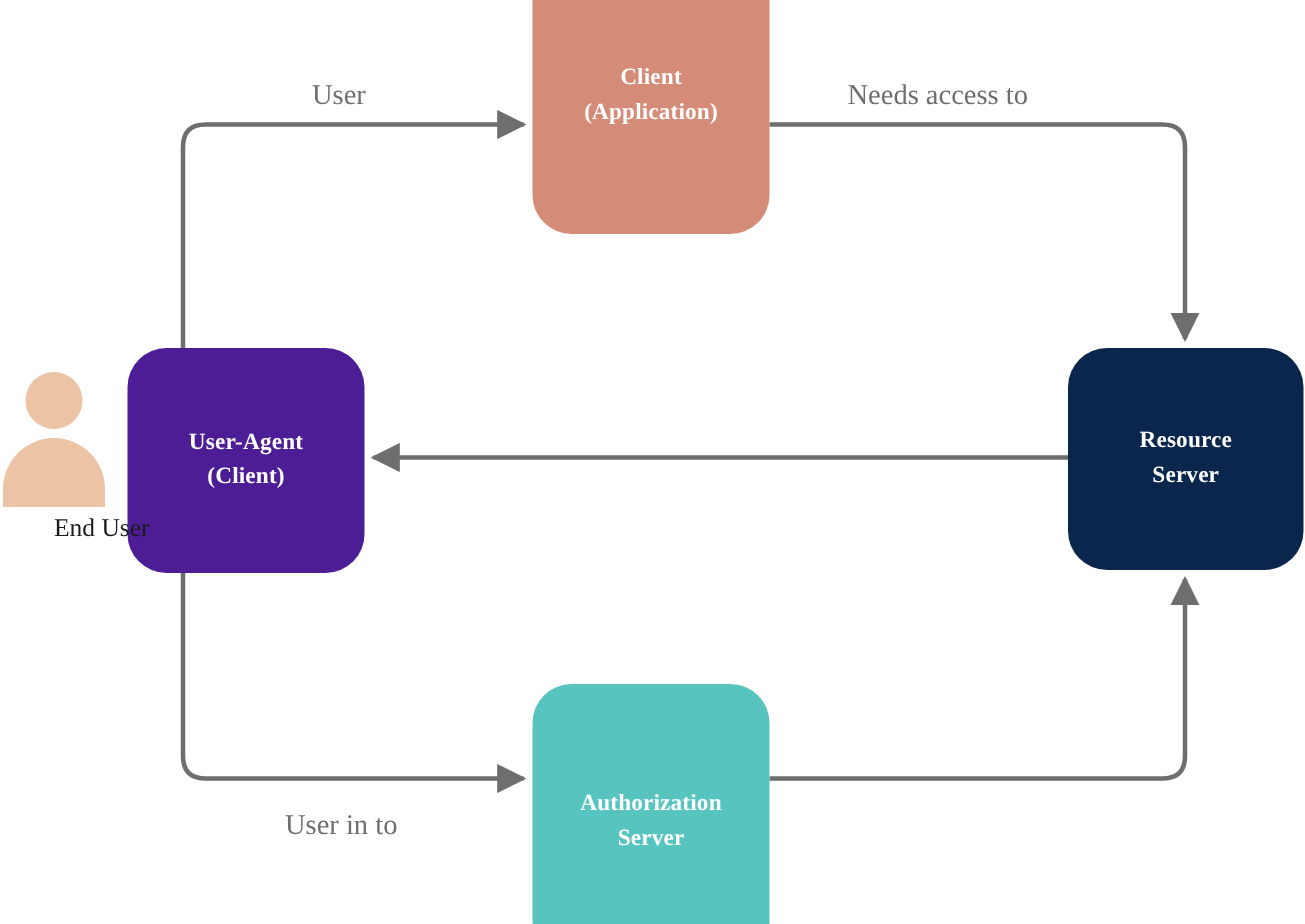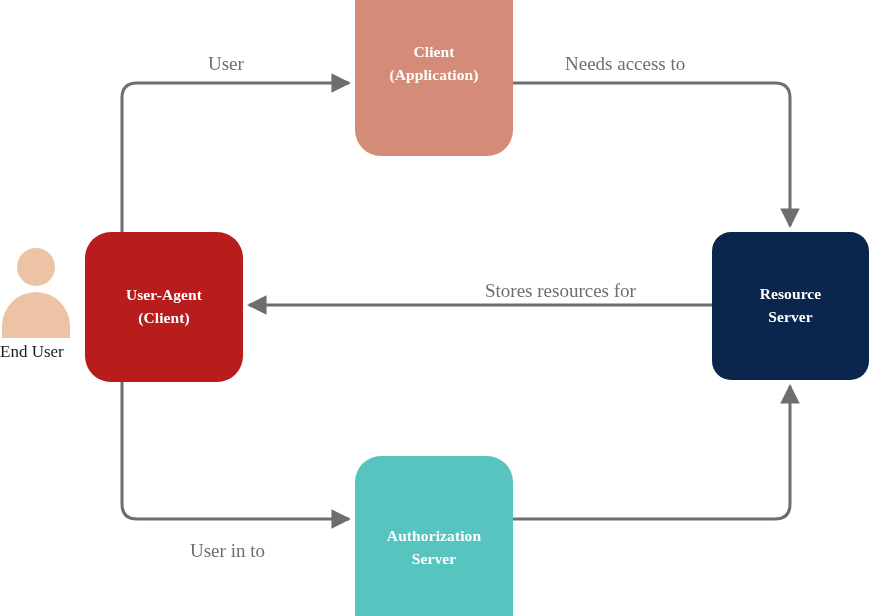--- a/index.html
+++ b/index.html
@@ -47,21 +47,20 @@
     left: 85px;
     top: 232px;
     width: 158px;
     height: 150px;
   }
   #node-resource {
     left: 712px;
     top: 232px;
     width: 157px;
     height: 148px;
-    border-radius: 19px;
   }
   #node-authorization {
     left: 355px;
     top: 456px;
     width: 158px;
     height: 184px;
   }
   .edge-label {
     position: absolute;
     color: #6e6e6e;
@@ -104,20 +103,21 @@
     height: 46px;
     border-radius: 34px 34px 0 0;
     background: #ECC3A4;
   }
   #actor-enduser .caption {
     margin-top: 6px;
     font-size: 17px;
     color: #1b1b1b;
     text-align: left;
     white-space: nowrap;
+    padding-left: 36px;
   }
 </style>
 </head>
 <body>
 
 <div id="canvas">
 
   <svg class="edges" viewBox="0 0 870 616" xmlns="http://www.w3.org/2000/svg">
     <defs>
       <marker id="arrowhead" viewBox="0 0 10 10" refX="9" refY="5" markerWidth="6.5" markerHeight="6.5" orient="auto-start-reverse">
@@ -136,21 +136,21 @@
     <path d="M 513 519 L 775 519 Q 790 519 790 504 L 790 386" fill="none" stroke="#6e6e6e" stroke-width="3" marker-end="url(#arrowhead)"></path>
   </svg>
 
   <div class="node" id="node-client" style="background:#D48B78">
     <div>
       <span>Client</span><br>
       <span>(Application)</span>
     </div>
   </div>
 
-  <div class="node" id="node-useragent" style="background:#b91c1c">
+  <div class="node" id="node-useragent" style="background:#4c1d95">
     <div>
       <span>User-Agent</span><br>
       <span>(Client)</span>
     </div>
   </div>
 
   <div class="node" id="node-resource" style="background:#0A264C">
     <div>
       <span>Resource</span><br>
       <span>Server</span>
@@ -167,16 +167,15 @@
   <div id="actor-enduser">
     <div class="avatar">
       <div class="head"></div>
       <div class="body"></div>
     </div>
     <div class="caption">End User</div>
   </div>
 
   <div class="edge-label" id="label-using">User</div>
   <div class="edge-label" id="label-needs">Needs access to</div>
-  <div class="edge-label" id="label-stores">Stores resources for</div>
   <div class="edge-label" id="label-logs">User in to</div>
 
 </div>
 
 </body></html>

